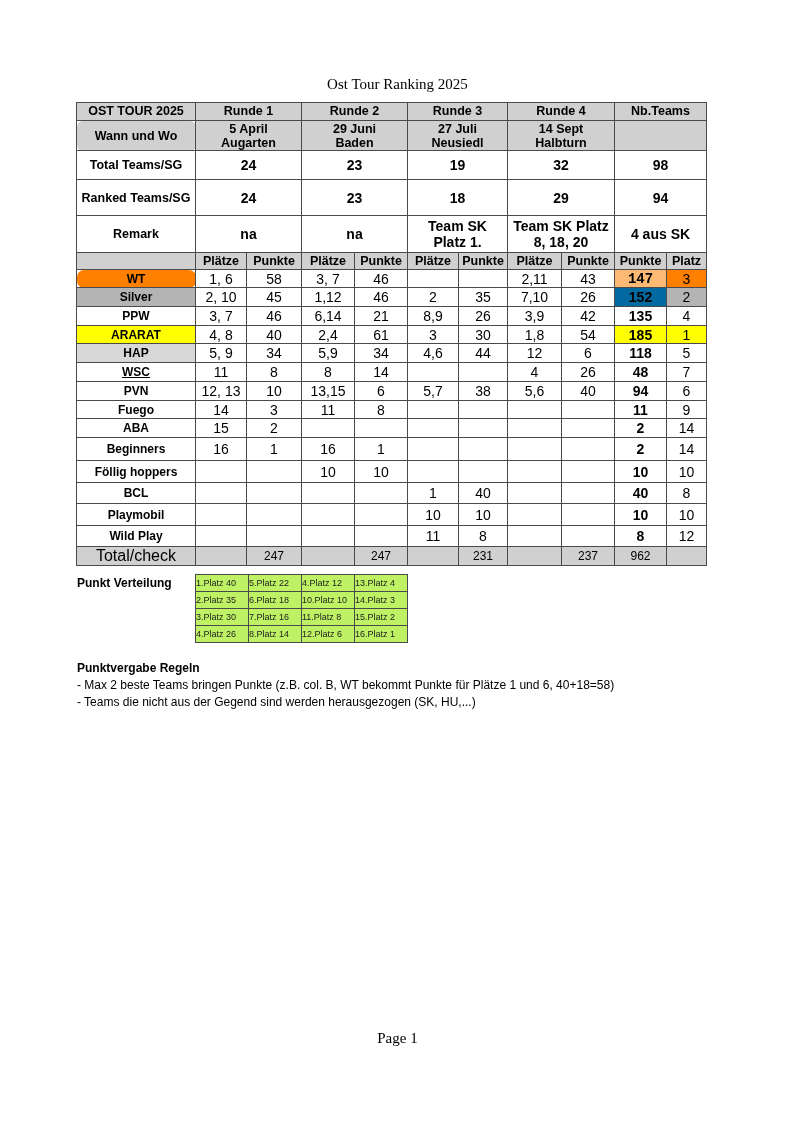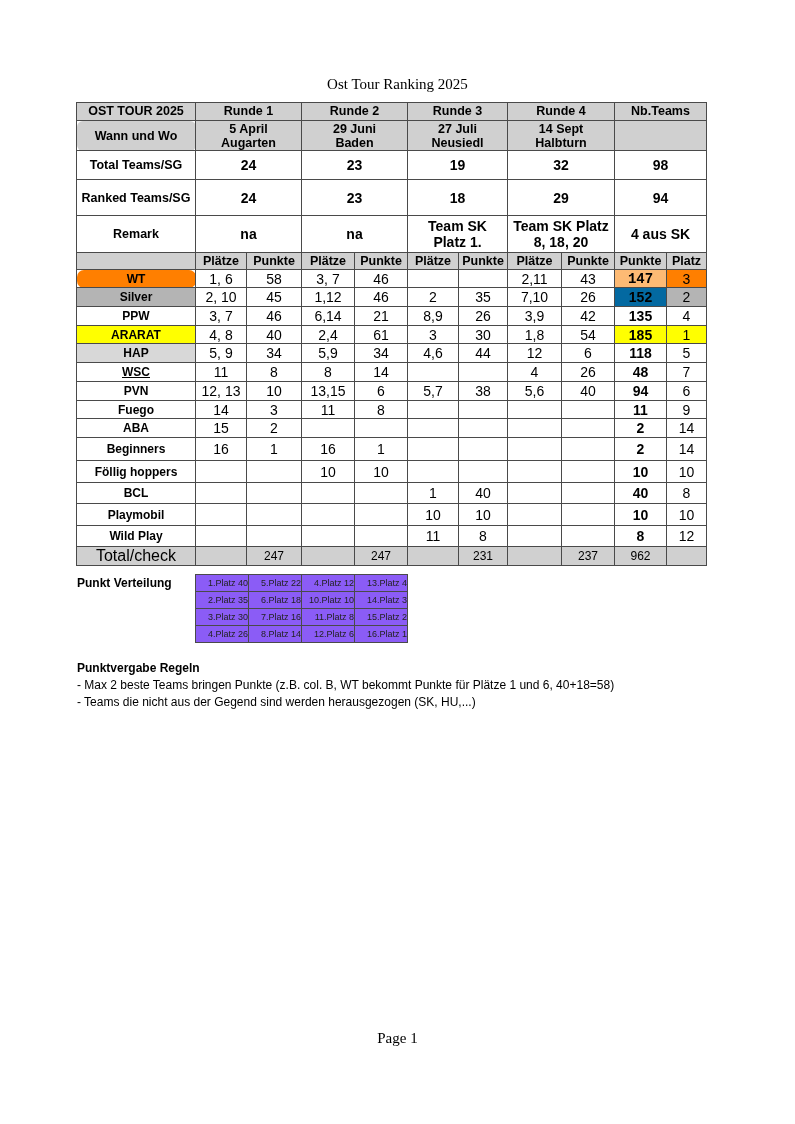--- a/index.html
+++ b/index.html
@@ -14,21 +14,21 @@
   .remark td { font-weight: bold; font-size: 14px; line-height: 16px; }
   .remark td.lbl { font-size: 12.5px; }
   .sub td { background: #d0d0d0; font-weight: bold; font-size: 12.5px; }
   .team td { font-size: 14px; }
   .team td.name { font-weight: bold; font-size: 12px; }
   .team td.tot { font-weight: bold; }
   .tot-row td { background: #d0d0d0; font-size: 12px; }
   .tot-row td.name { font-size: 16px; }
   .note-label { position: absolute; left: 77px; top: 576px; font-weight: bold; font-size: 12px; }
   table.pts { position: absolute; left: 195px; top: 574px; border-collapse: collapse; table-layout: fixed; width: 213px; }
-  table.pts td { border: 1px solid #4a4a4a; background: #8b5cf6; font-size: 9px; height: 16px; padding: 0; text-align: right; color: #222; }
+  table.pts td { border: 1px solid #4a4a4a; background: #bef264; font-size: 9px; height: 16px; padding: 0; text-align: left; color: #222; }
   .rules { position: absolute; left: 77px; top: 660px; font-size: 12px; line-height: 17px; }
   .rules .rtitle { font-weight: bold; }
   .footer { position: absolute; left: 0; width: 795px; top: 1030px; text-align: center; font-family: "Liberation Serif", serif; font-size: 15px; }
 </style>
 </head>
 <body>
 
 <div class="title">Ost Tour Ranking 2025</div>
 
 <table class="main">

